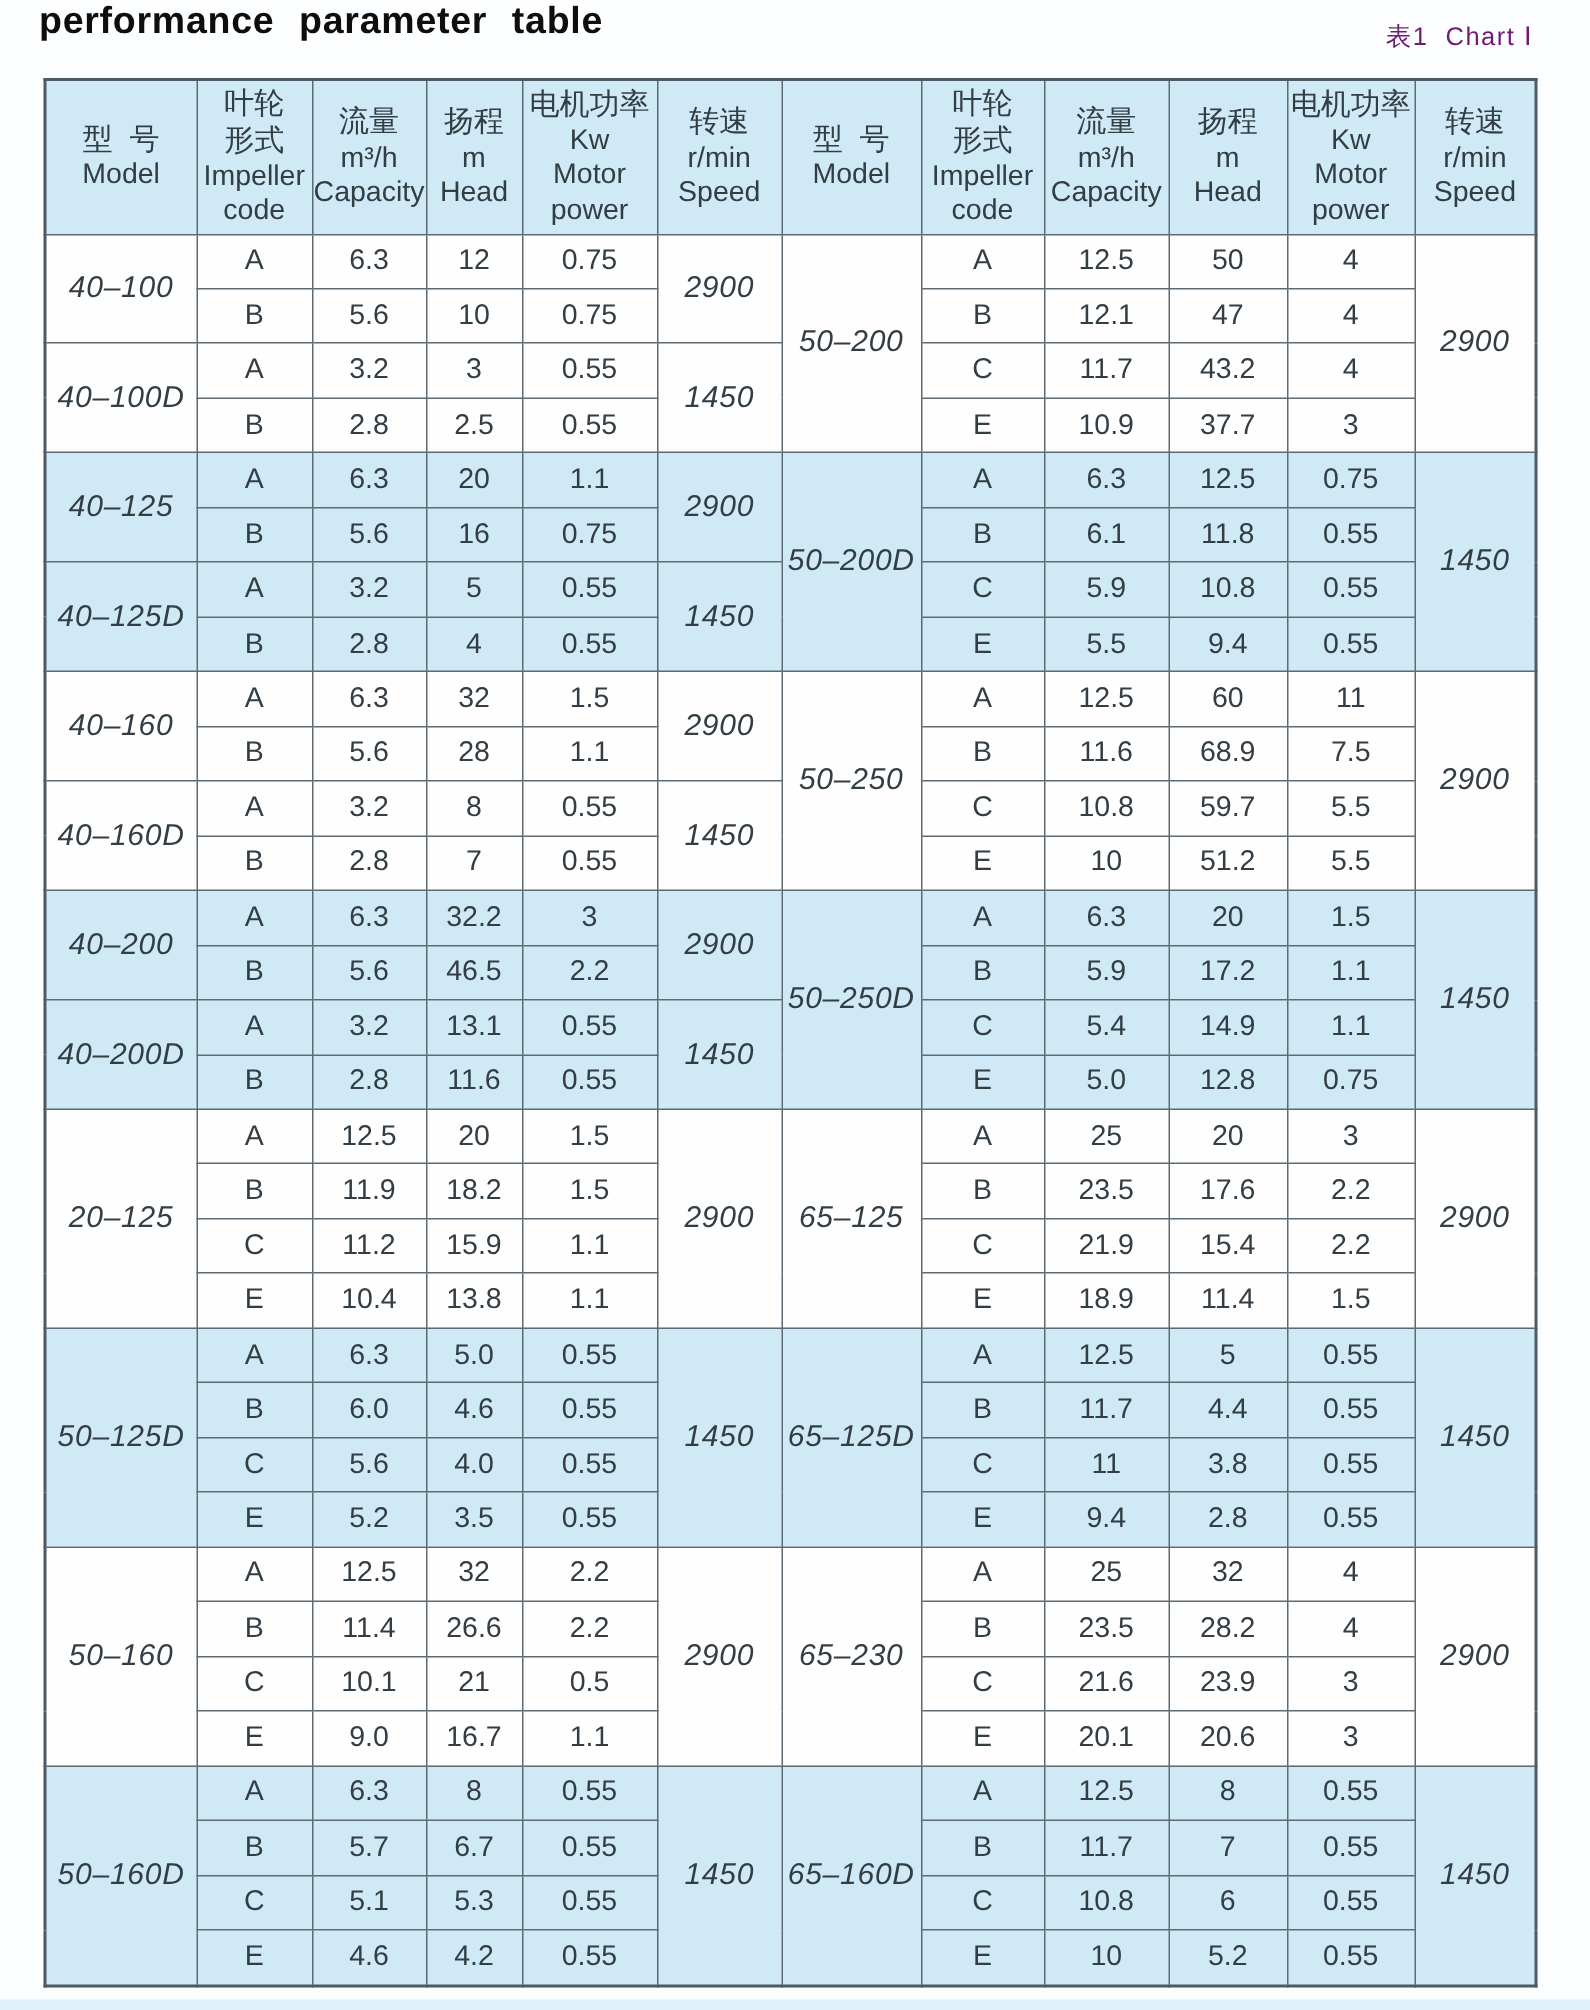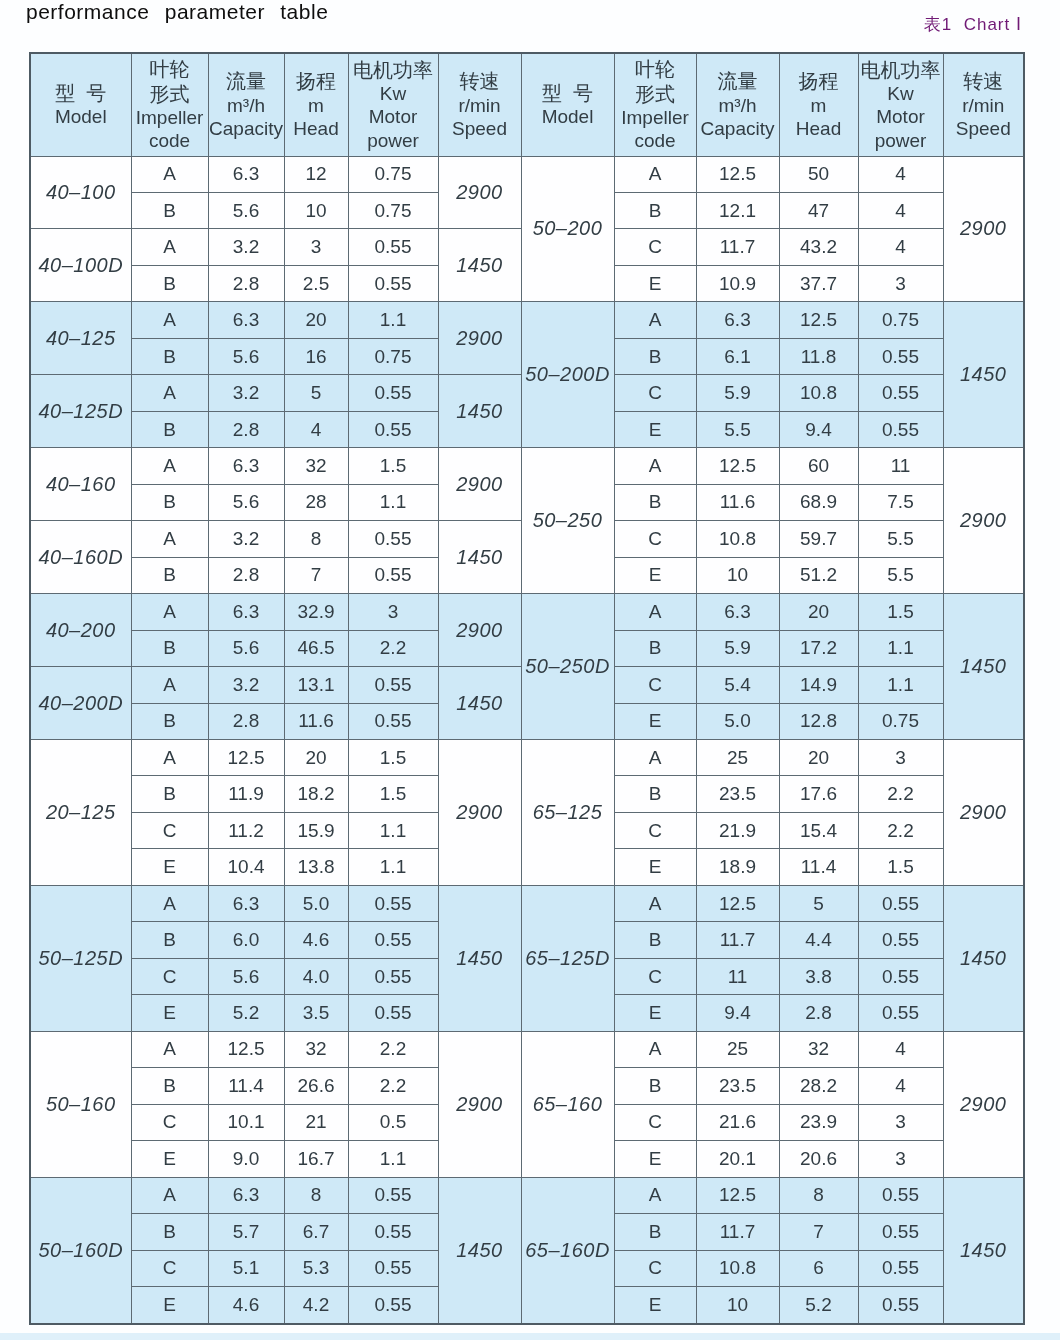--- a/index.html
+++ b/index.html
@@ -3,21 +3,21 @@
 <meta charset="utf-8">
 <style>
   html,body{margin:0;padding:0;}
   body{
     width:1060px;height:1340px;position:relative;overflow:hidden;
     background:#fdfeff;
     font-family:"Liberation Sans","DejaVu Sans",sans-serif;
   }
   .title{
     position:absolute;left:26px;top:0px;
-    font-size:21px;font-weight:normal;color:#0e0e0e;
+    font-size:25px;font-weight:bold;color:#0e0e0e;
     letter-spacing:0.5px;word-spacing:9px;
   }
   .chart-label{
     position:absolute;top:13px;right:38px;
     font-size:17px;color:#701a75;white-space:pre;letter-spacing:1px;
   }
   table.perf{
     position:absolute;left:29px;top:52px;width:994px;height:1273px;
     border-collapse:collapse;table-layout:fixed;
     border:2px solid #4e5b64;
@@ -263,21 +263,21 @@
         <td>0.55</td>
         <td>E</td>
         <td>10</td>
         <td>51.2</td>
         <td>5.5</td>
       </tr>
       <tr class="band1">
         <td rowspan="2" class="model">40–200</td>
         <td>A</td>
         <td>6.3</td>
-        <td>32.9</td>
+        <td>32.2</td>
         <td>3</td>
         <td rowspan="2" class="speed">2900</td>
         <td rowspan="4" class="model">50–250D</td>
         <td>A</td>
         <td>6.3</td>
         <td>20</td>
         <td>1.5</td>
         <td rowspan="4" class="speed">1450</td>
       </tr>
       <tr class="band1">
@@ -400,21 +400,21 @@
         <td>2.8</td>
         <td>0.55</td>
       </tr>
       <tr class="band0">
         <td rowspan="4" class="model">50–160</td>
         <td>A</td>
         <td>12.5</td>
         <td>32</td>
         <td>2.2</td>
         <td rowspan="4" class="speed">2900</td>
-        <td rowspan="4" class="model">65–160</td>
+        <td rowspan="4" class="model">65–230</td>
         <td>A</td>
         <td>25</td>
         <td>32</td>
         <td>4</td>
         <td rowspan="4" class="speed">2900</td>
       </tr>
       <tr class="band0">
         <td>B</td>
         <td>11.4</td>
         <td>26.6</td>

